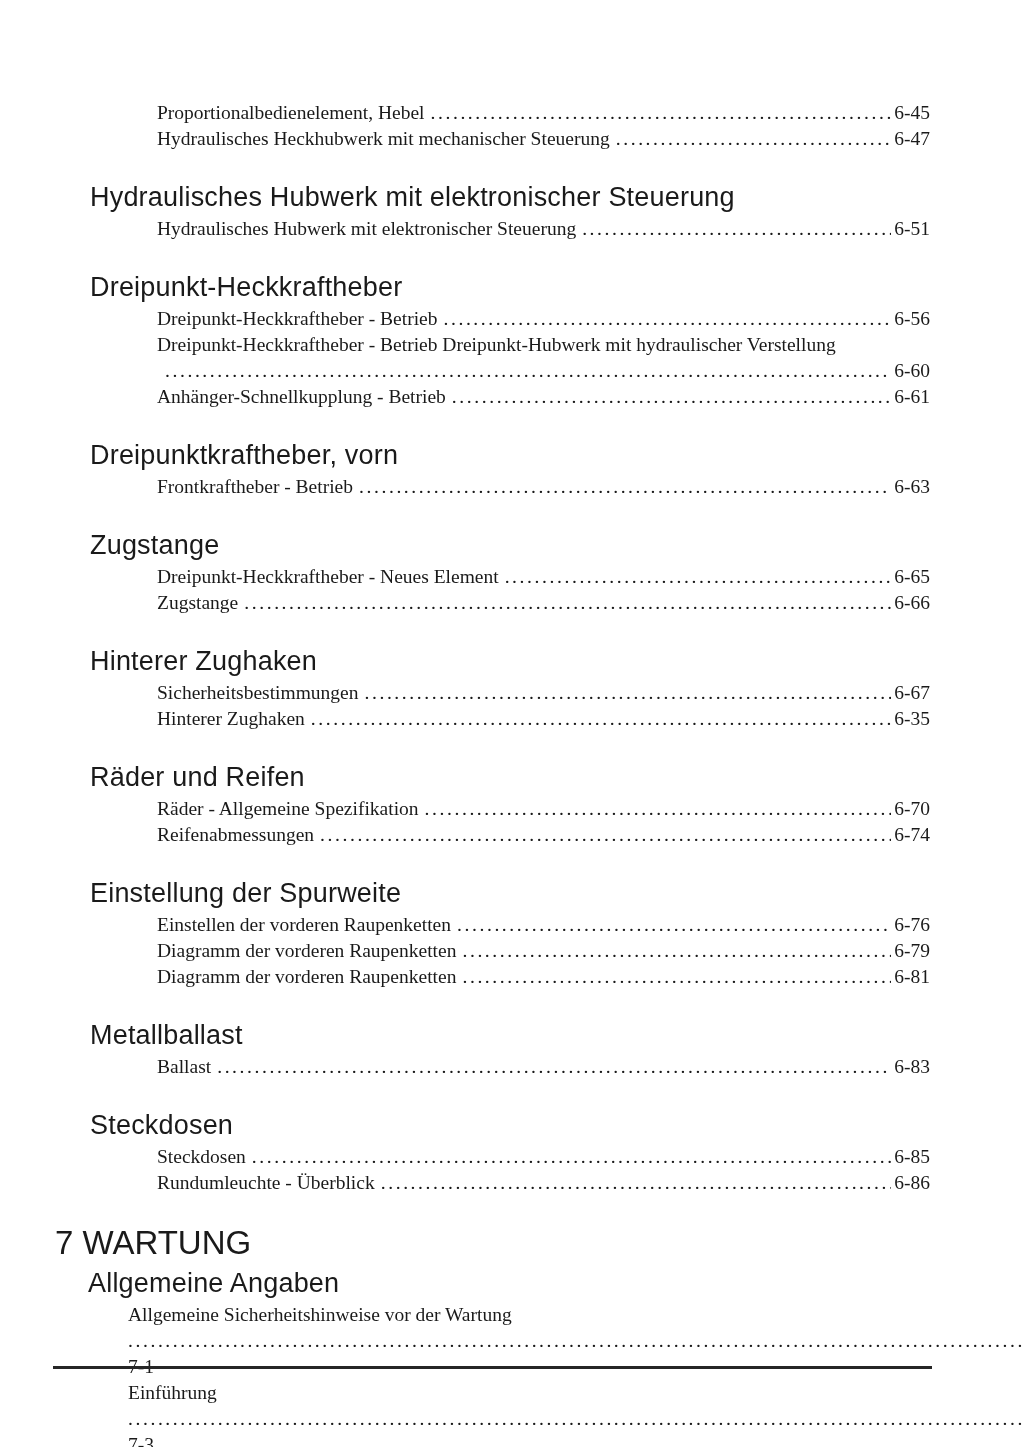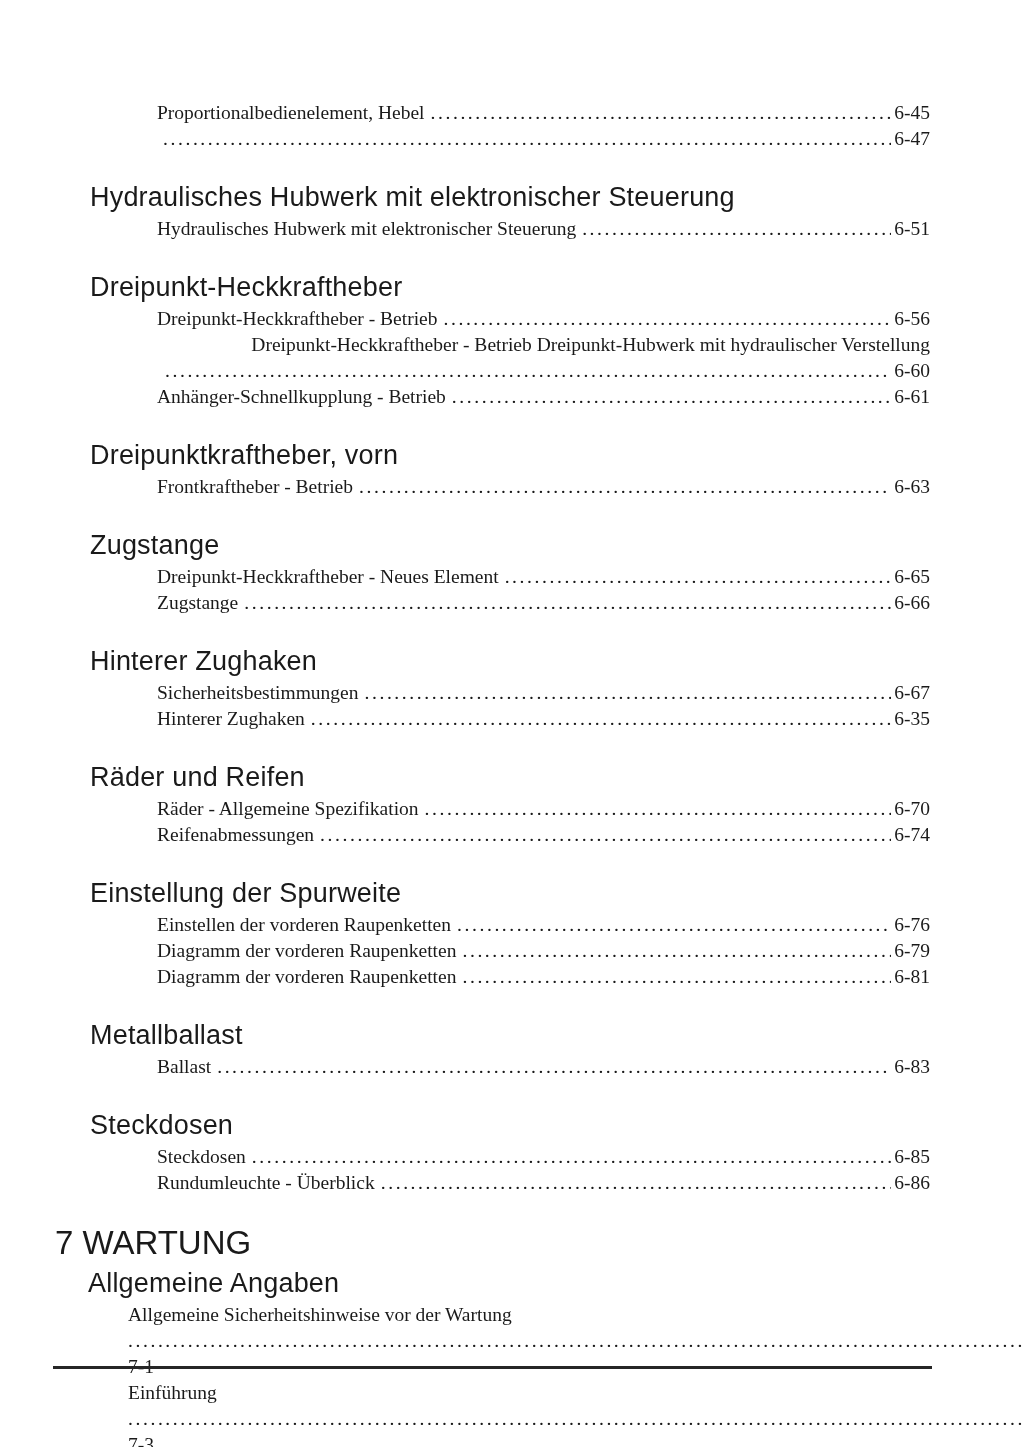--- a/index.html
+++ b/index.html
@@ -43,21 +43,21 @@
     overflow: hidden;
     white-space: nowrap;
     margin: 0 3px 0 6px;
   }
   .dots::after {
     content: "..........................................................................................................................................................";
     letter-spacing: 2.6px;
   }
 
   
-  .row.wraprow { display: block; text-align: right; }
+  .row.wraprow { display: block; }
   .row.wraprow .t-full { white-space: nowrap; }
   .row.wraprow .leader { display: flex; align-items: baseline; }
   .row.wraprow .dots { margin-left: 8px; }
 
   
   .chap { margin-top: 28px; }
   .chap-h {
     font-size: 33px;
     font-weight: 400;
     line-height: 38px;
@@ -83,20 +83,21 @@
 <div class="page">
   <div class="toc">
 
     <div class="sec" style="margin-top:0">
       <div class="row">
         <span class="t">Proportionalbedienelement, Hebel</span>
         <span class="dots"></span>
         <span class="pg">6-45</span>
       </div>
       <div class="row">
+        <span class="t">Hydraulisches Heckhubwerk mit mechanischer Steuerung</span>
         <span class="dots"></span>
         <span class="pg">6-47</span>
       </div>
     </div>
 
     <div class="sec">
       <h2 class="sec-h">Hydraulisches Hubwerk mit elektronischer Steuerung</h2>
       <div class="row">
         <span class="t">Hydraulisches Hubwerk mit elektronischer Steuerung</span>
         <span class="dots"></span>

